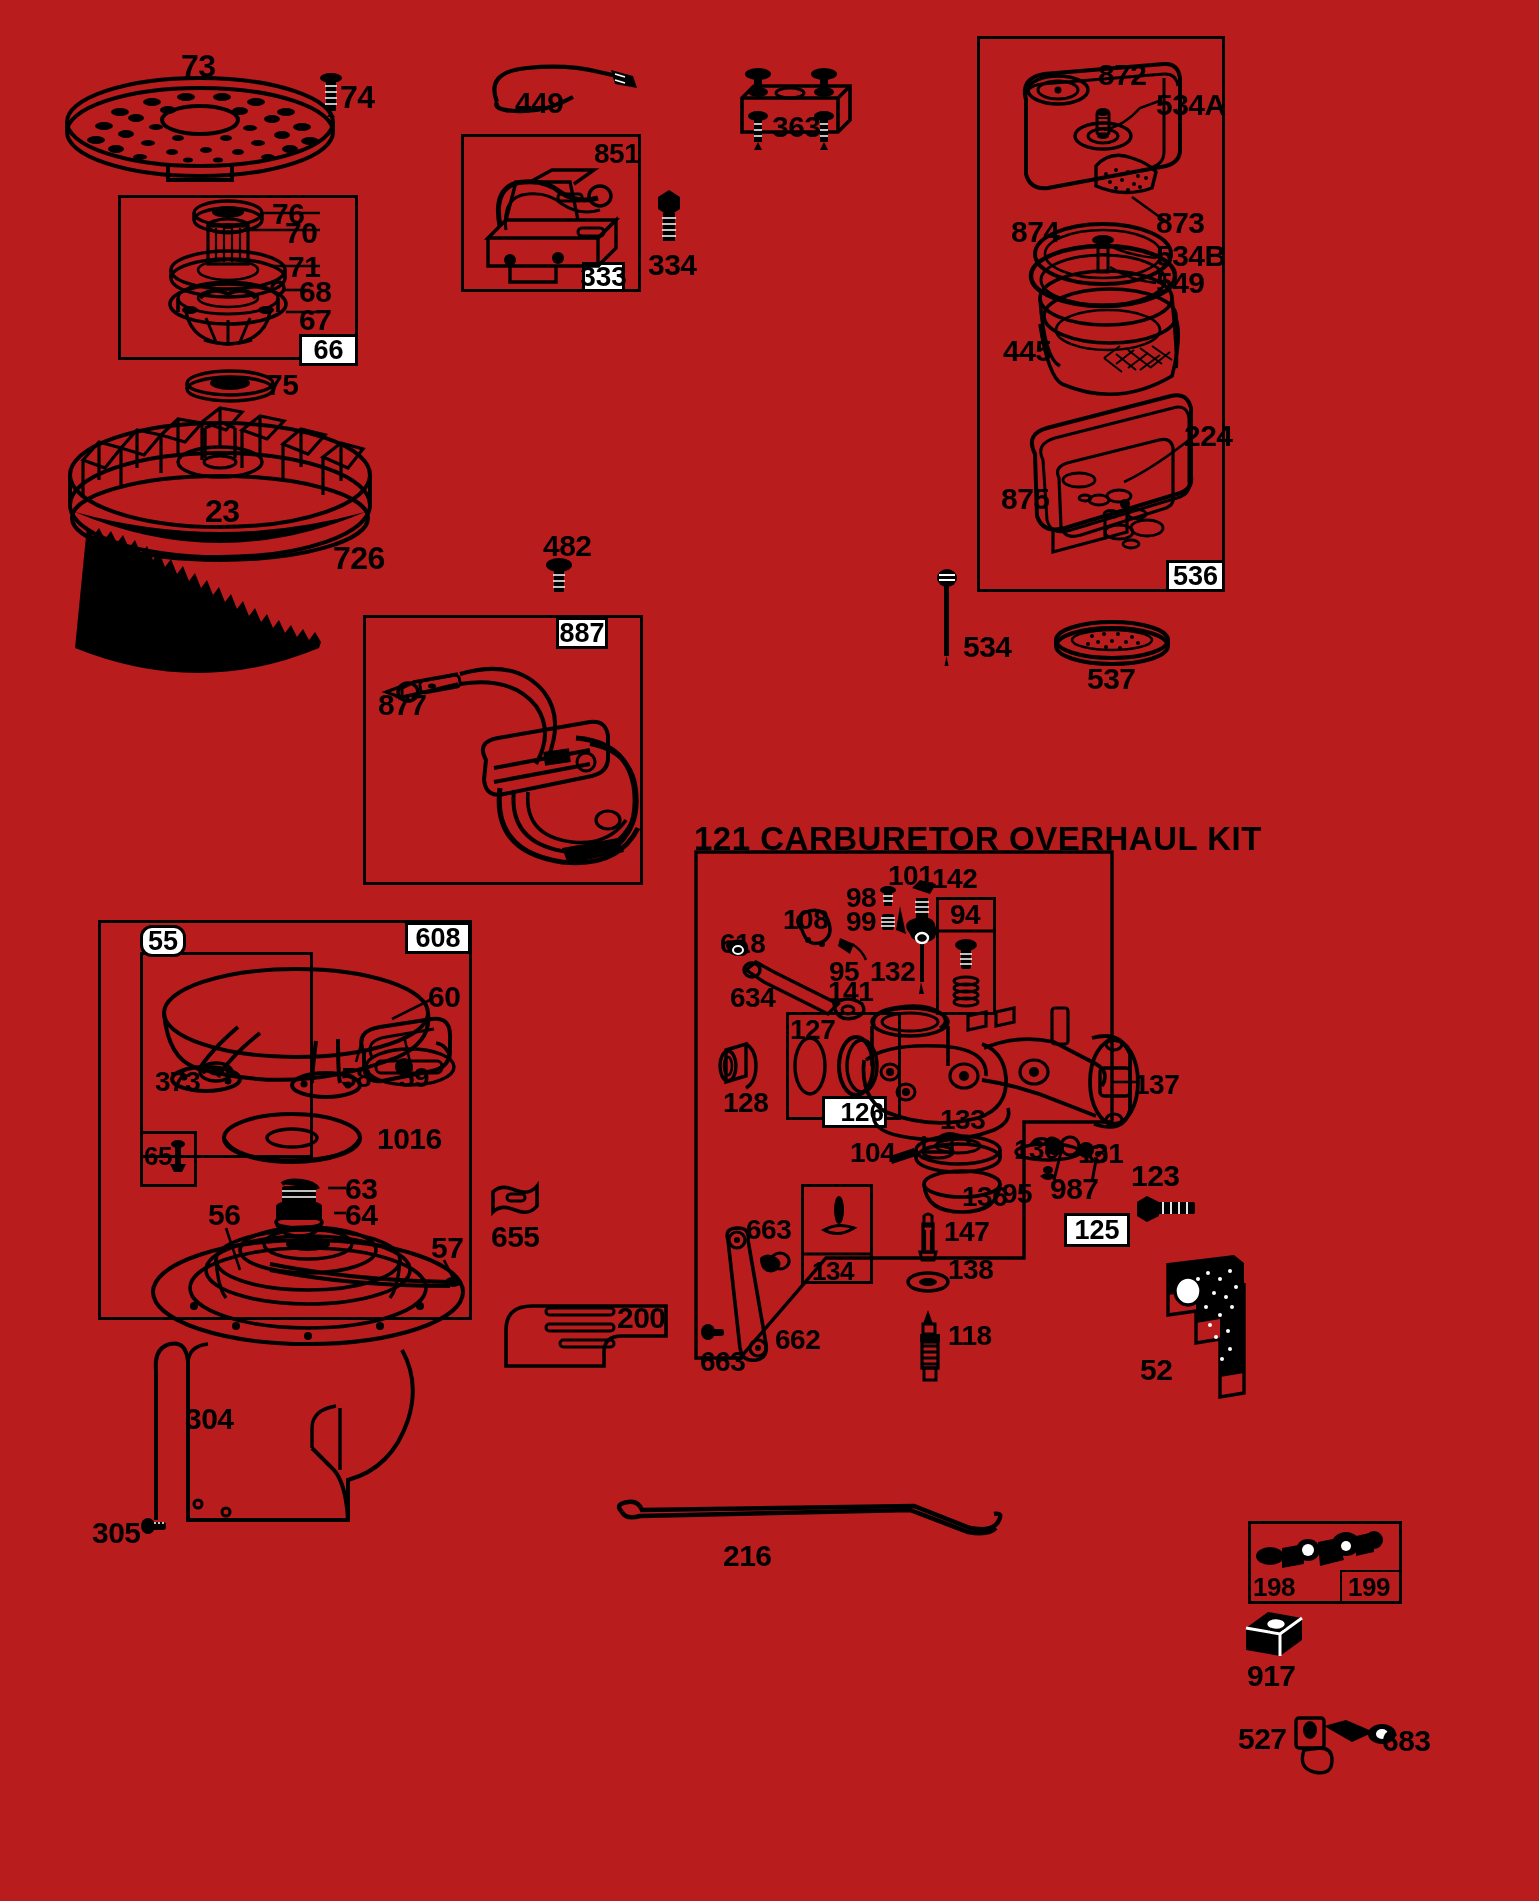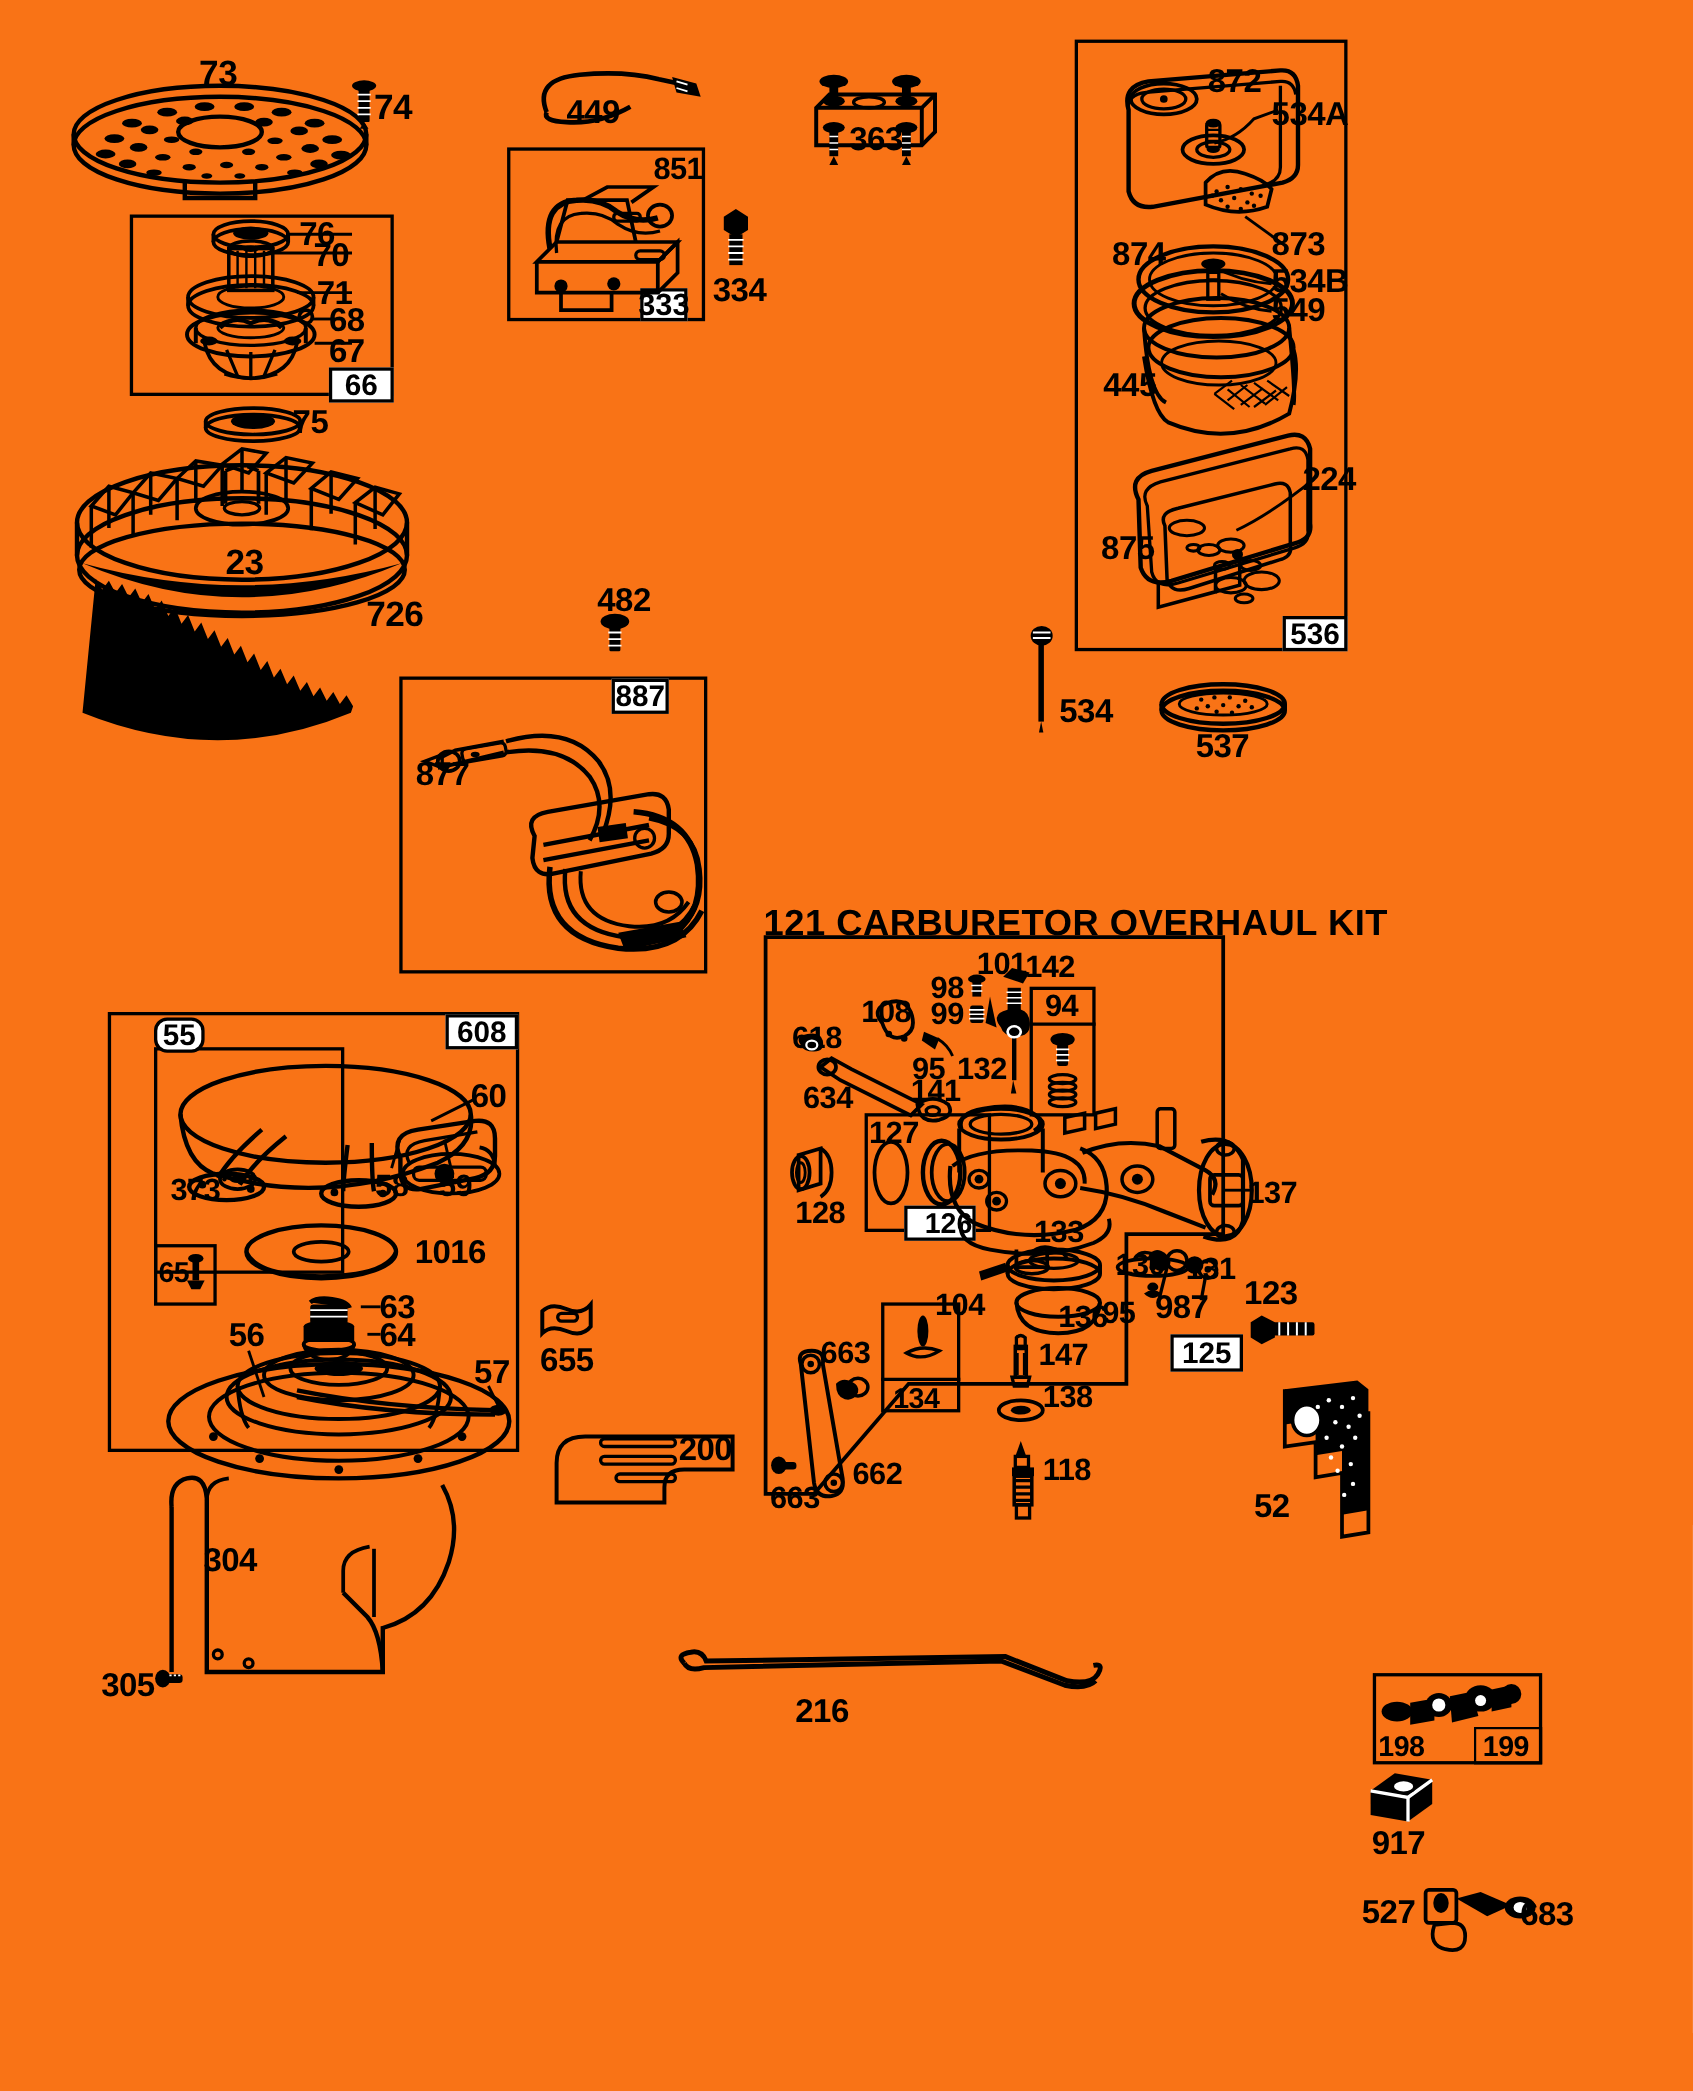--- a/index.html
+++ b/index.html
@@ -1,20 +1,20 @@
 <!DOCTYPE html>
 <html><head>
 <meta charset="utf-8">
 <style>
   html,body{margin:0;padding:0;background:#fff;}
   body{font-family:"Liberation Sans",sans-serif;}
   #page{
     position:relative;
     width:1539px;height:1901px;
-    background:#f97316;
+    background:#b91c1c;
     overflow:hidden;
   }
   .lbl{
     position:absolute;
     font-family:"Liberation Sans",sans-serif;
     font-weight:bold;
     color:#000;
     white-space:nowrap;
     line-height:1;
     letter-spacing:-0.5px;
@@ -733,21 +733,21 @@
     <path d="M22 112 q-4 18 26 24 q52 10 94 -6 q18 -8 14 -22" class="ln" style="stroke-width:3.6;"></path>
     <path d="M72 136 l0 16 l28 0 l0 -16" class="ln" style="stroke-width:3.4;"></path>
     <ellipse cx="86" cy="152" rx="15" ry="6" class="ln" style="stroke-width:3.2;"></ellipse>
   </svg>
   <div class="lbl s28" style="left:1134px;top:1071px;">137</div>
   <svg class="art" style="left:1110px;top:1074px;width:32px;height:14px;" viewBox="0 0 32 14">
     <path d="M2 8 h26" class="ld"></path>
   </svg>
 
   <div class="lbl s28" style="left:940px;top:1106px;">133</div>
-  <div class="lbl s28" style="left:850px;top:1172px;">104</div>
+  <div class="lbl s28" style="left:850px;top:1139px;">104</div>
   <div class="lbl s28" style="left:1014px;top:1136px;">130</div>
   <div class="lbl s28" style="left:962px;top:1183px;">136</div>
   <div class="lbl s28" style="left:1002px;top:1180px;">95</div>
 
   <svg class="art" style="left:880px;top:1100px;width:220px;height:120px;" viewBox="0 0 220 120">
 
     <path d="M10 56 l24 -8 l2 8 l-24 8 z" class="fk"></path>
 
     <ellipse cx="78" cy="50" rx="42" ry="14" class="ln" style="stroke-width:3.6;"></ellipse>
     <ellipse cx="78" cy="58" rx="42" ry="14" class="ln" style="stroke-width:3.6;"></ellipse>

